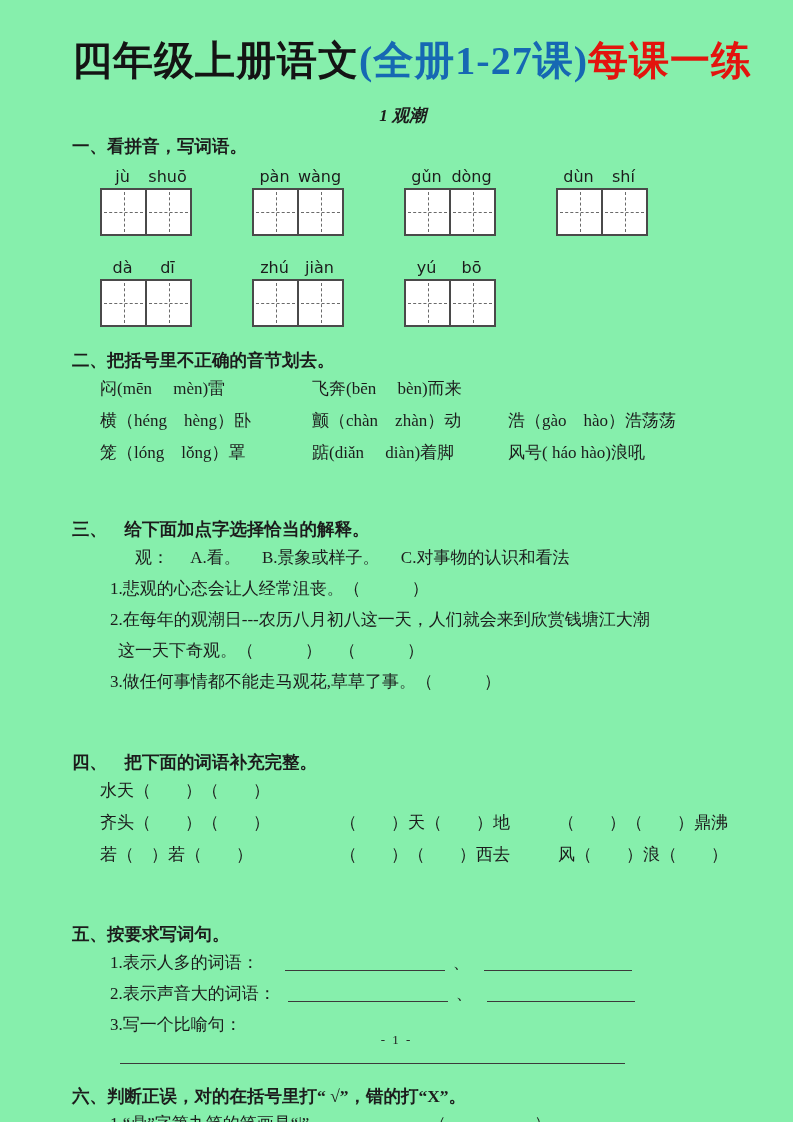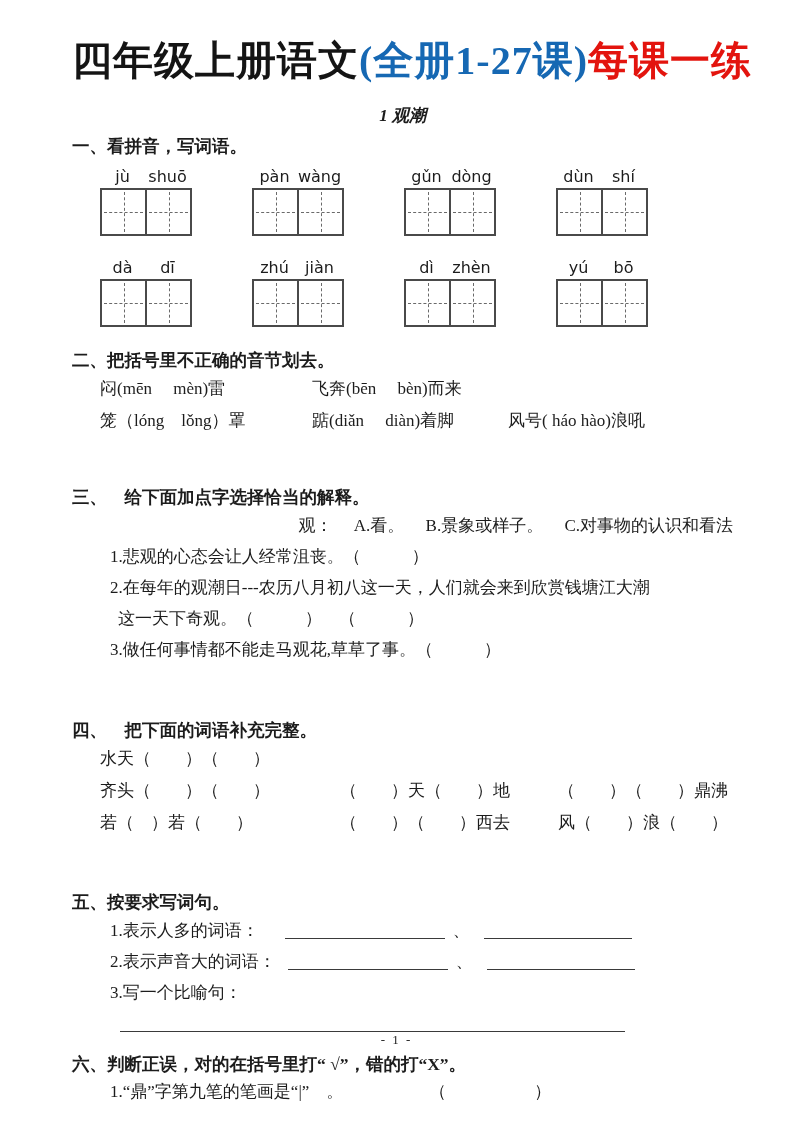--- a/index.html
+++ b/index.html
@@ -1,37 +1,37 @@
 <!DOCTYPE html>
 <html><head>
 <meta charset="utf-8">
 <style>
   html,body{margin:0;padding:0;background:#e8e8e8;}
   .page{
-    width:793px;height:1122px;margin:0 auto;background:#ffffff;
+    width:793px;height:1122px;margin:0 auto;background:#86efac;
     position:relative;box-sizing:border-box;
     padding:36px 60px 0 72px;
     font-family:"Liberation Serif","DejaVu Serif",serif;
     color:#1c1c1c;font-size:17px;overflow:hidden;
   }
   
   .doc-title{
     text-align:center;font-weight:bold;font-size:40px;line-height:1.25;
     letter-spacing:1px;white-space:nowrap;
   }
   .t-black{color:#141414;}
   .t-blue{color:#1668b3;}
   .t-red{color:#e3140e;}
   .lesson-title{text-align:center;font-weight:bold;font-size:17px;margin-top:18px;font-style:italic;}
   
   .sec-header{font-weight:bold;font-size:17.5px;line-height:26px;}
   .line{line-height:31px;}
   .indent38{padding-left:38px;}
   .indent46{padding-left:46px;}
-  .indent63{padding-left:63px;text-align:right;}
+  .indent63{padding-left:63px;}
   
   .pz-row{display:flex;gap:60px;padding-left:28px;margin-top:8px;}
   .pz-row.second{margin-top:22px;}
   .pz-labels{display:flex;height:21px;font-family:"DejaVu Sans",sans-serif;font-size:16px;}
   .pz-labels span{width:45px;text-align:center;display:inline-block;}
   .tz-box{display:flex;border:2px solid #4a4a4a;width:max-content;background:#fff;}
   .tz-cell{width:43px;height:44px;position:relative;}
   .tz-cell + .tz-cell{border-left:2px solid #4a4a4a;}
   .tz-cell::before{content:"";position:absolute;left:50%;top:2px;bottom:2px;border-left:1.5px dashed #6a6a6a;}
   .tz-cell::after{content:"";position:absolute;top:50%;left:2px;right:2px;border-top:1.5px dashed #6a6a6a;}
@@ -132,44 +132,39 @@
         <span>zhú</span>
         <span>jiàn</span>
       </div>
       <div class="tz-box">
         <div class="tz-cell"></div>
         <div class="tz-cell"></div>
       </div>
     </div>
     <div class="pz-group">
       <div class="pz-labels">
-        <span>dì</span>
-        <span>zhèn</span>
-      </div>
-      <div class="tz-box">
-        <div class="tz-cell"></div>
-        <div class="tz-cell"></div>
-      </div>
-    </div>
-    <div class="pz-group">
-      <div class="pz-labels">
         <span>yú</span>
         <span>bō</span>
       </div>
       <div class="tz-box">
         <div class="tz-cell"></div>
         <div class="tz-cell"></div>
       </div>
     </div>
   </div>
 
   <div class="sec-header mt20">二、把括号里不正确的音节划去。</div>
   <div class="cols3">
     <span class="c1">闷(mēn　 mèn)雷</span>
     <span class="c3">飞奔(bēn　 bèn)而来</span>
+  </div>
+  <div class="cols3">
+    <span class="c1">横（héng　hèng）卧</span>
+    <span class="c2">颤（chàn　zhàn）动</span>
+    <span class="c3">浩（gào　hào）浩荡荡</span>
   </div>
   <div class="cols3">
     <span class="c1">笼（lóng　lǒng）罩</span>
     <span class="c2">踮(diǎn　 diàn)着脚</span>
     <span class="c3">风号( háo hào)浪吼</span>
   </div>
 
   <div class="sec-header mt48">三、　给下面加点字选择恰当的解释。</div>
   <div class="line indent63">观：　 A.看。　 B.景象或样子。　 C.对事物的认识和看法</div>
   <div class="line indent38">1.悲观的心态会让人经常沮丧。（　　　）</div>

